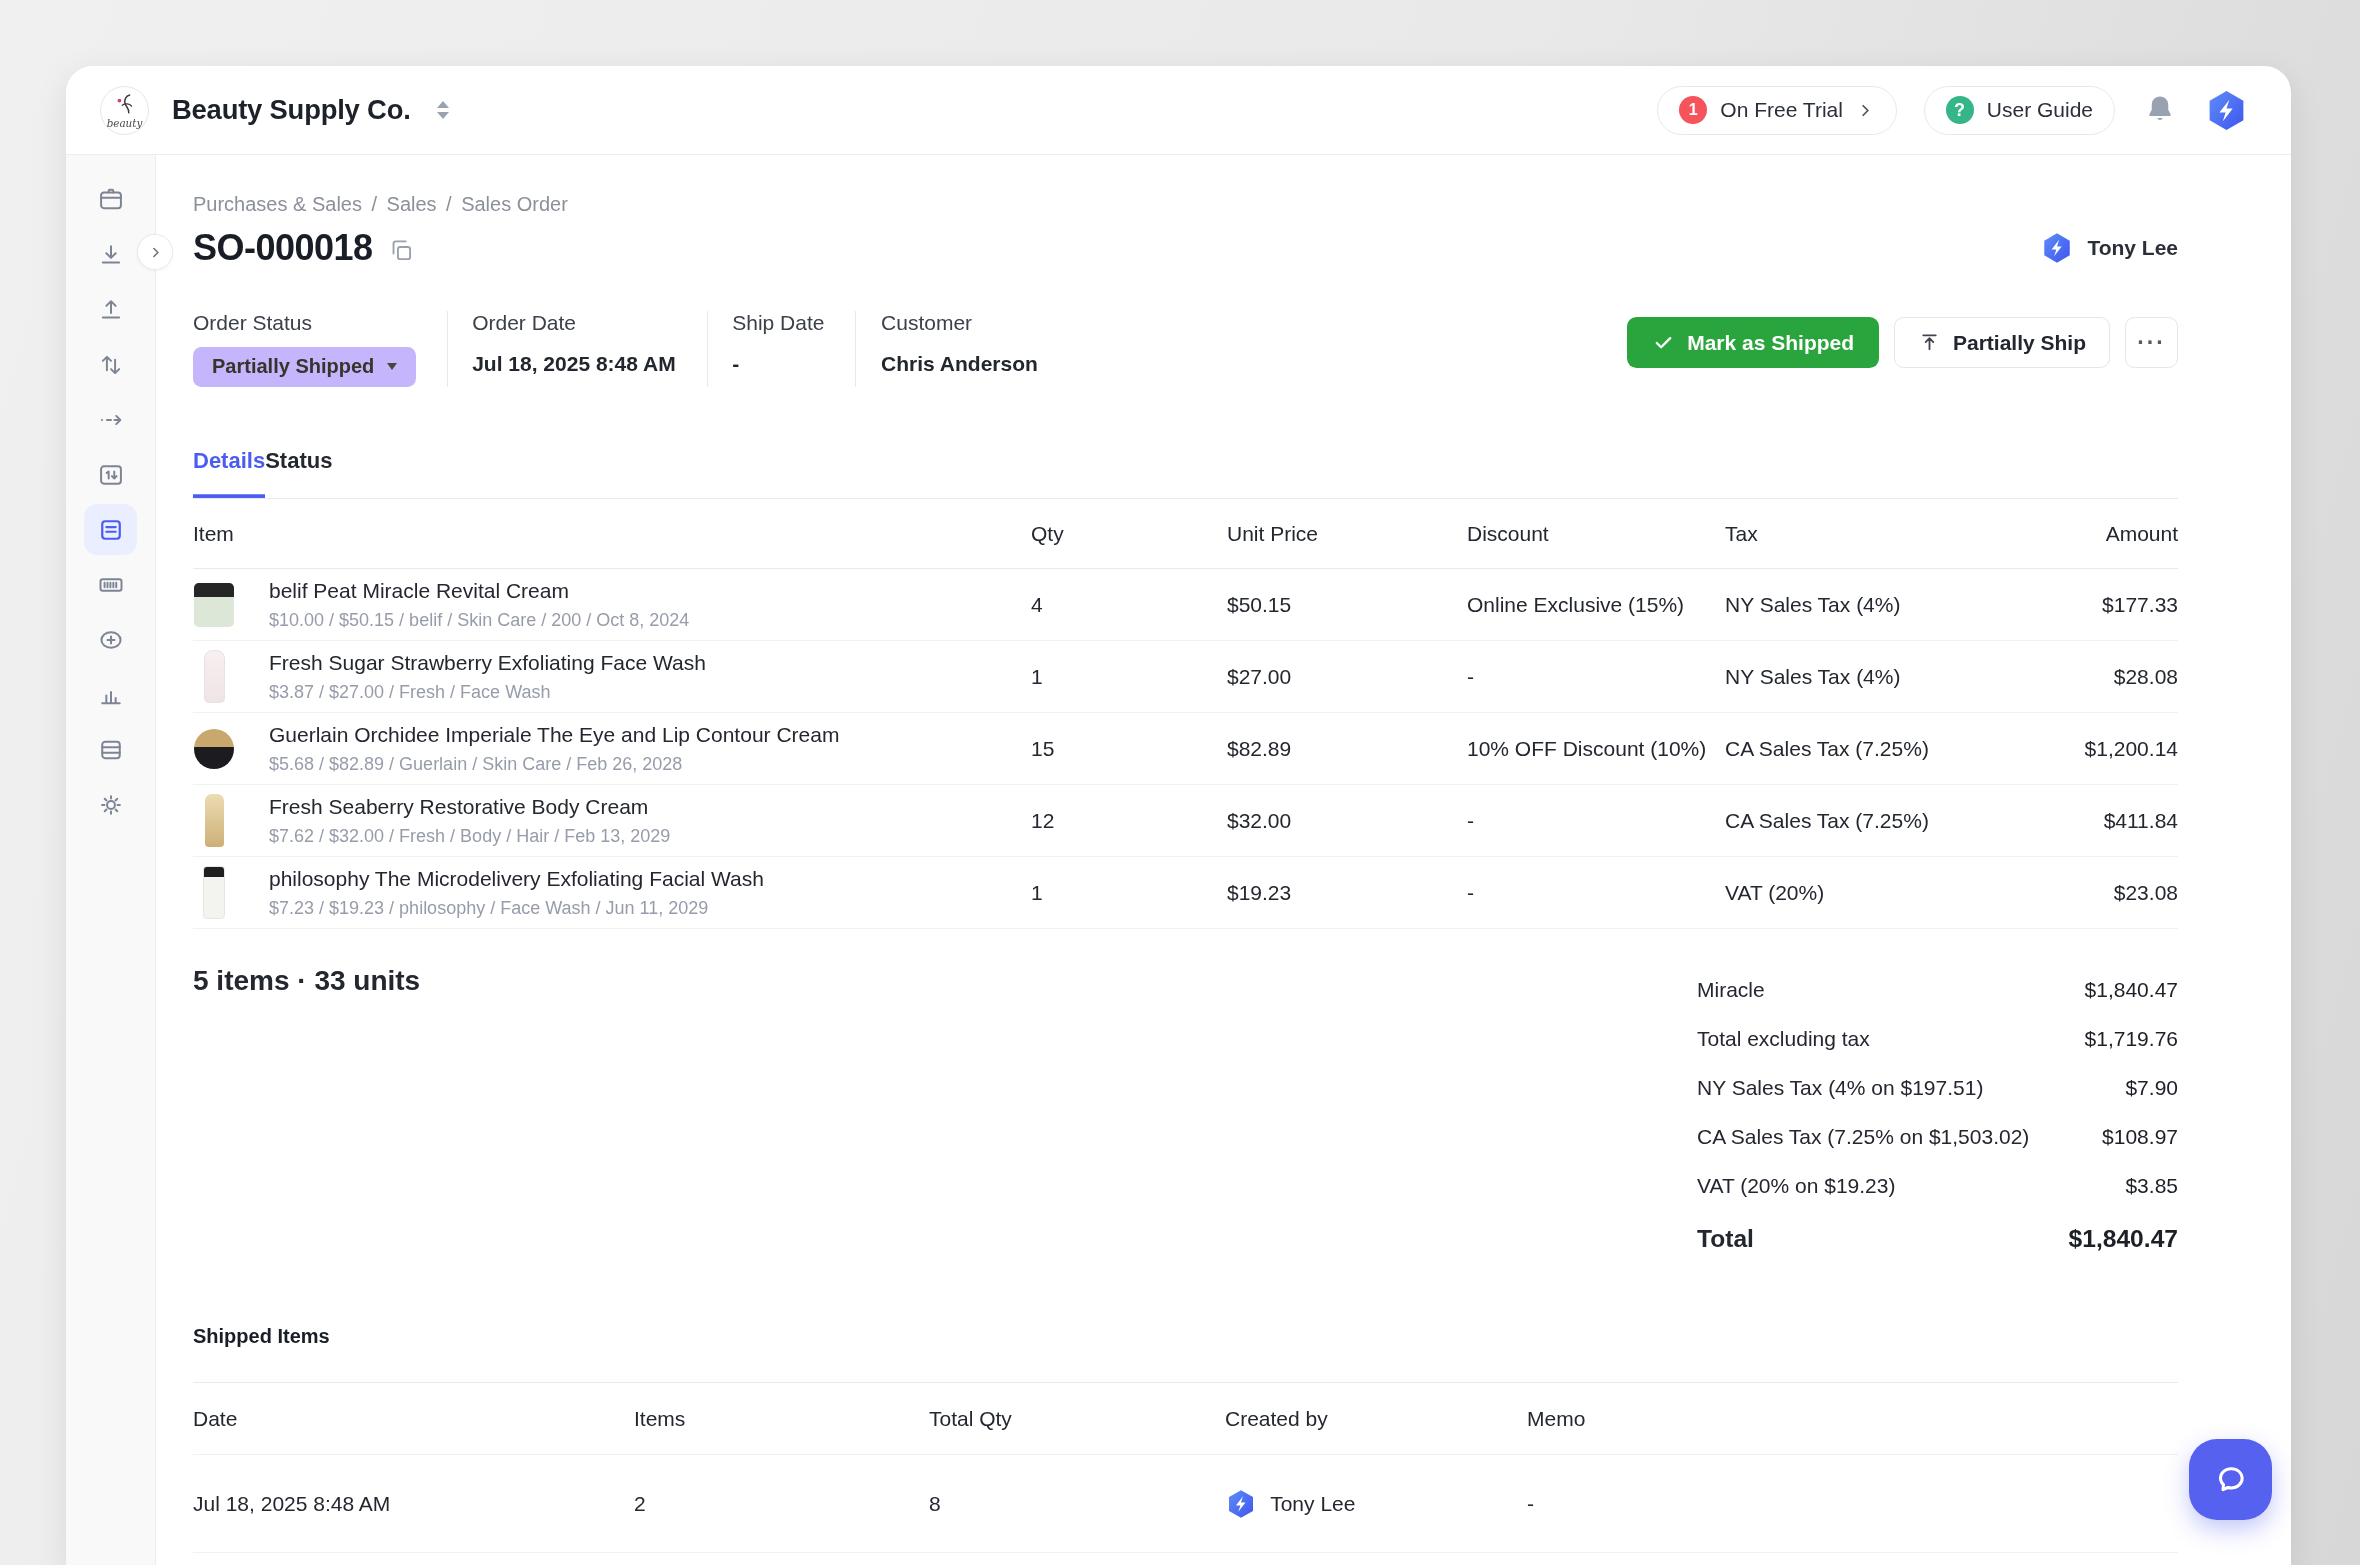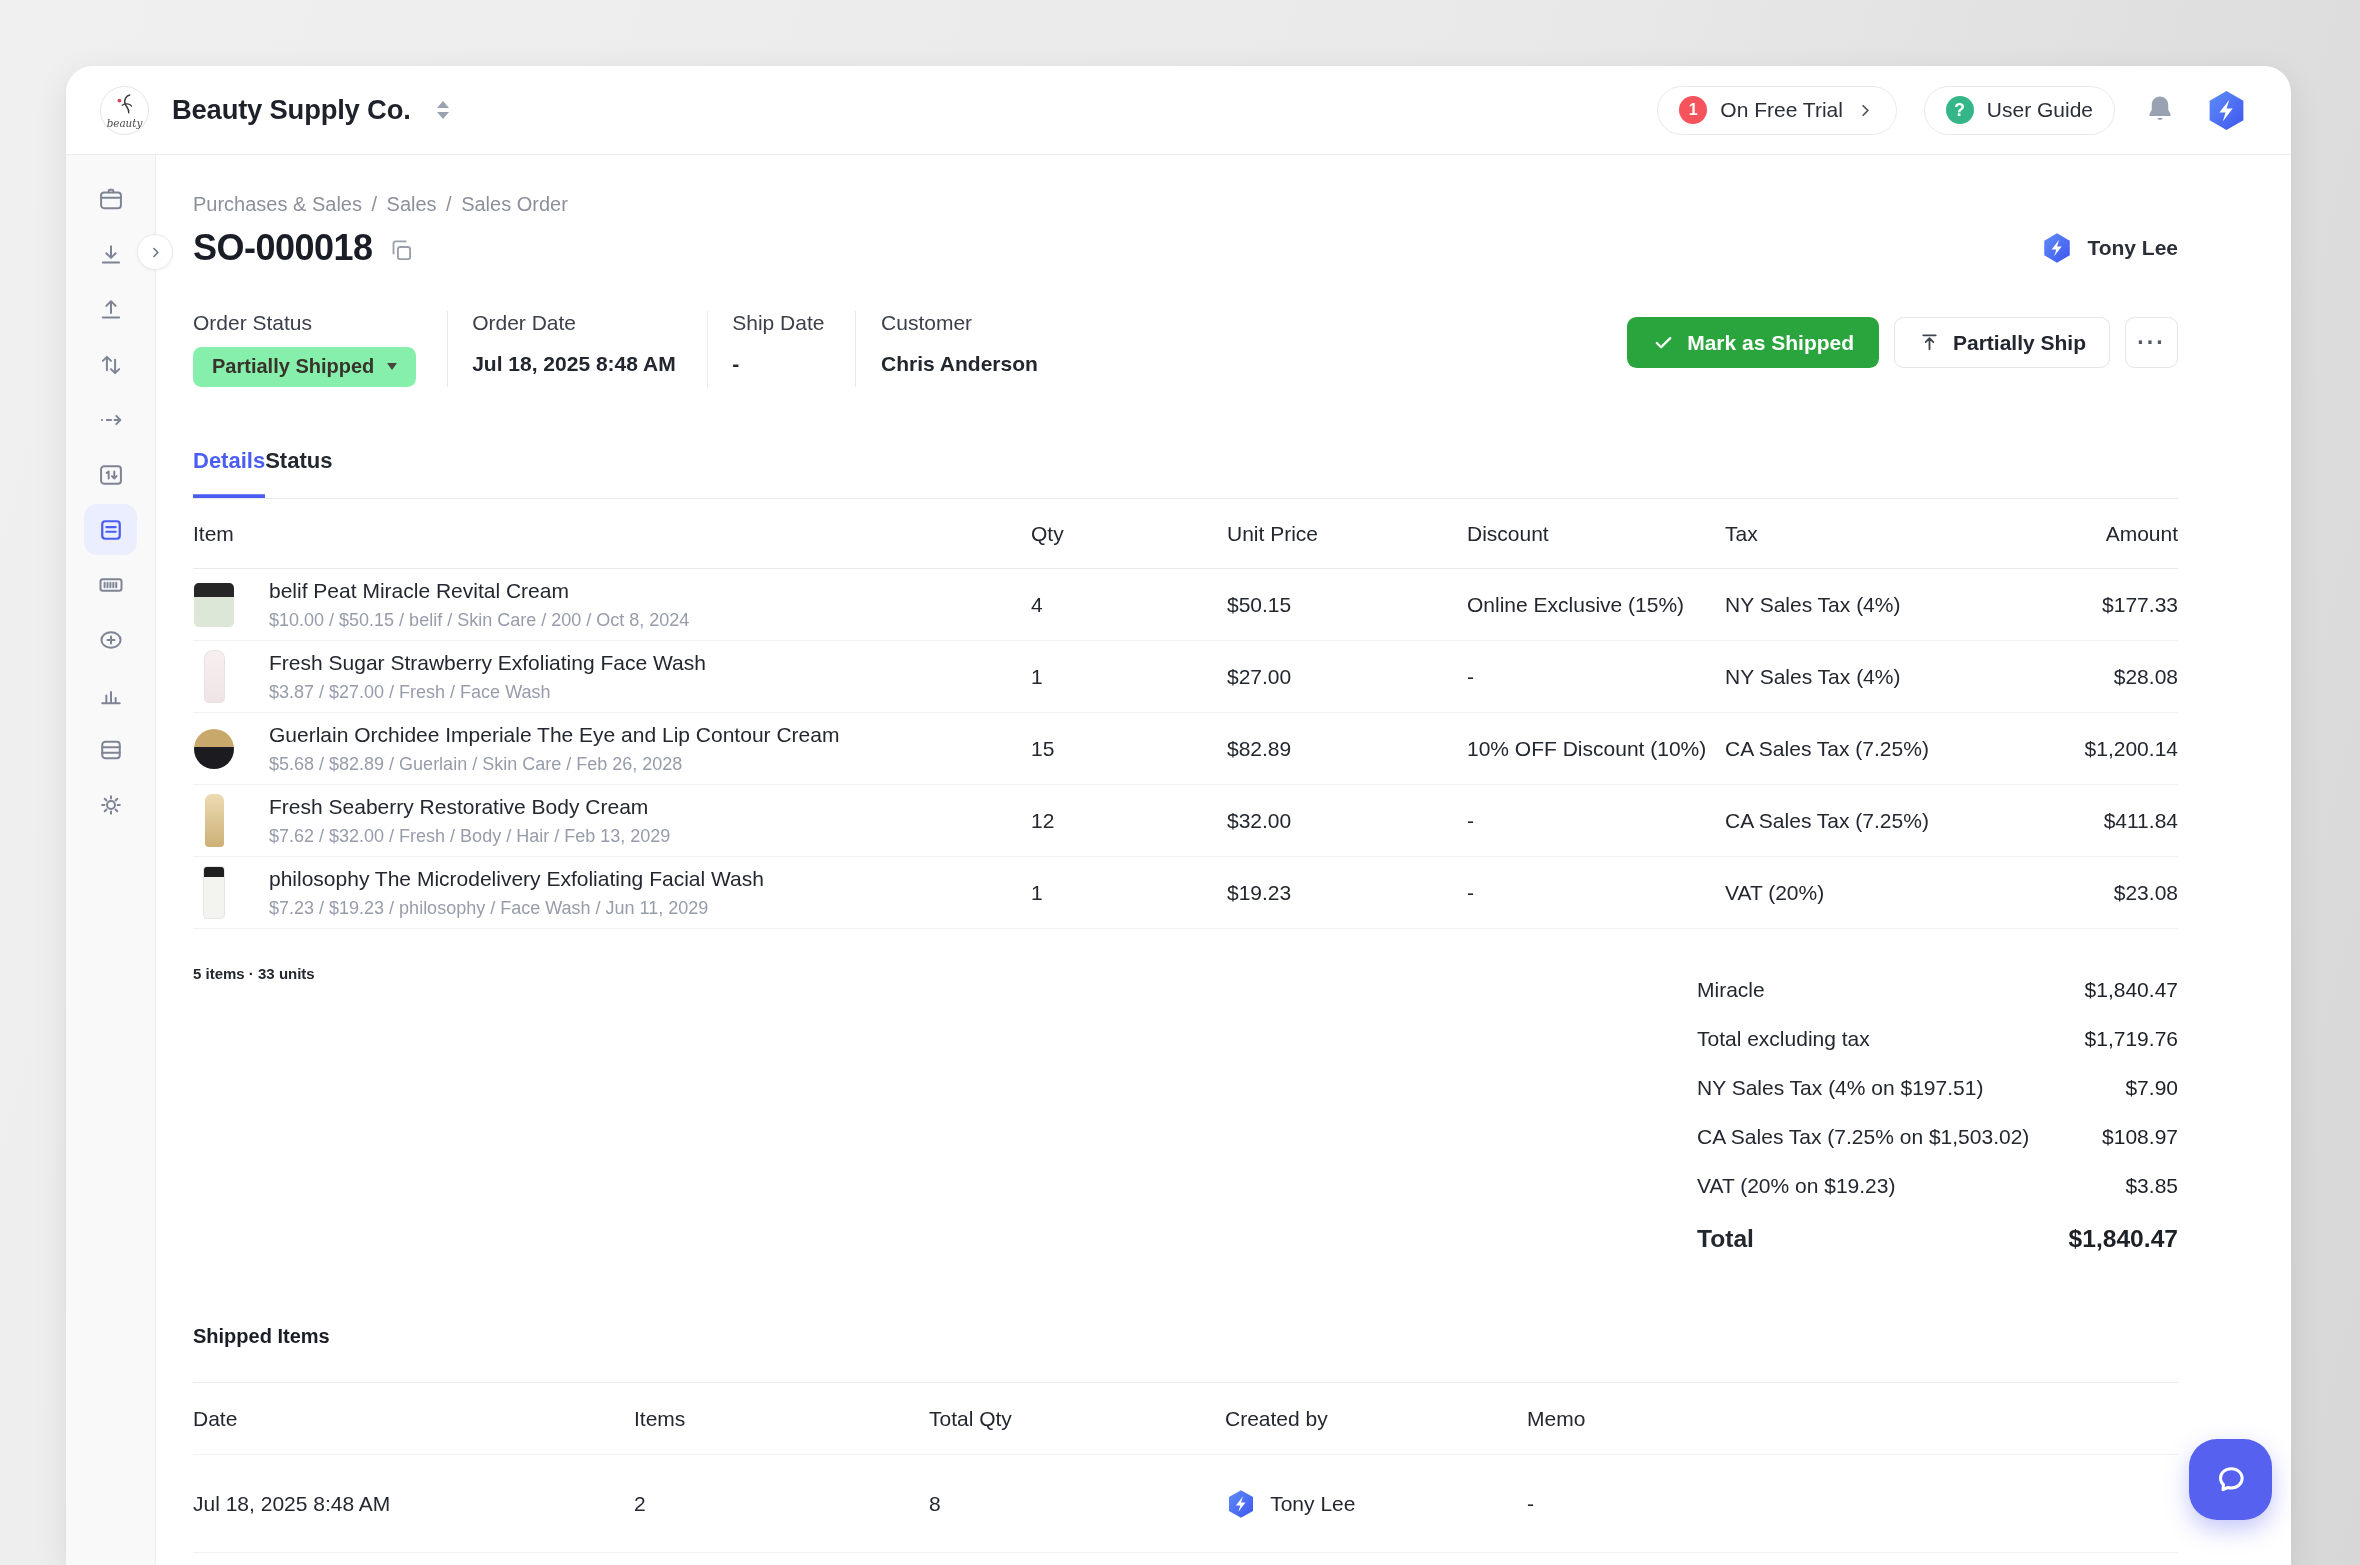--- a/index.html
+++ b/index.html
@@ -68,21 +68,21 @@
   .creator { display:flex; align-items:center; gap:13.2px; font-size:21px; font-weight:600; color:#2b2f38; }
 
   
   .meta-row { display:flex; justify-content:space-between; align-items:flex-start; margin-top:42px; }
   .meta-groups { display:flex; }
   .meta-group { padding-right:31px; margin-right:24.6px; border-right:0.9px solid #e8e9eb; }
   .meta-group:last-child { border-right:none; }
   .meta-label { font-size:21px; font-weight:500; color:#3b404a; }
   .meta-value { font-size:21px; font-weight:600; color:#22262e; margin-top:17px; }
   .status-badge { display:inline-flex; align-items:center; gap:12.3px; height:40px; padding:0 19px;
-                  margin-top:11.4px; border-radius:8.5px; background:#86efac; border:none; cursor:pointer;
+                  margin-top:11.4px; border-radius:8.5px; background:#c4b5fd; border:none; cursor:pointer;
                   font-size:20px; font-weight:600; color:#38332b; font-family:inherit; }
   .caret-down { width:0; height:0; border-left:5.7px solid transparent; border-right:5.7px solid transparent; border-top:7.6px solid #4a4538; }
 
   .action-btns { display:flex; align-items:center; gap:15px; margin-top:5.7px; }
   .btn { display:flex; align-items:center; gap:12.3px; height:51px; border-radius:9.5px; font-size:21px;
          font-weight:600; cursor:pointer; font-family:inherit; }
   .btn-green { background:#2aa53d; color:#fff; border:none; padding:0 24.6px; }
   .btn-outline { background:#fff; color:#22262e; border:0.9px solid #e3e5e9; padding:4px 23px; }
   .btn-more { width:53px; justify-content:center; padding:0; background:#fff; border:0.9px solid #e3e5e9;
               color:#555b66; font-size:23px; letter-spacing:1.9px; font-weight:700; }
@@ -104,21 +104,21 @@
   .item-details { font-size:18px; color:#979caa; margin-top:7.6px; }
   .thumb { width:42px; height:57px; display:flex; align-items:center; justify-content:center; flex-shrink:0; }
   .thumb-jar { width:40px; height:44px; border-radius:4.7px; background:linear-gradient(#262626 0 32%, #dde7d8 32%); }
   .thumb-tube-white { width:21px; height:53px; border-radius:8.5px 8.5px 4.7px 4.7px; background:linear-gradient(#f7eff0,#efe4e6); border:0.9px solid #e9e0e2; }
   .thumb-sphere { width:40px; height:40px; border-radius:50%; background:linear-gradient(#c9a96b 0 46%, #1c1c20 46%); }
   .thumb-tube-gold { width:19px; height:53px; border-radius:6.6px 6.6px 3.8px 3.8px; background:linear-gradient(#ecdcb2,#cdb077); }
   .thumb-bottle { width:22px; height:53px; border-radius:3.8px; background:linear-gradient(#1f1f1f 0 20%, #f3f3f0 20%); border:0.9px solid #e6e6e3; }
 
   
   .after-table { display:flex; justify-content:space-between; align-items:flex-start; margin-top:36px; }
-  .units-summary { font-size:15px; font-weight:600; color:#23272f; }
+  .units-summary { font-size:28px; font-weight:600; color:#23272f; }
   .totals { width:481px; }
   .trow { display:flex; justify-content:space-between; align-items:center; height:49px; font-size:21px; }
   .trow .tlabel { font-weight:500; color:#23272f; }
   .trow .tvalue { font-weight:500; color:#1c2027; }
   .trow.grand { margin-top:3.8px; }
   .trow.grand .tlabel, .trow.grand .tvalue { font-size:24.6px; font-weight:700; }
 
   
   .shipped { margin-top:62px; }
   .shipped-title { font-size:20px; font-weight:700; color:#191d26; }

